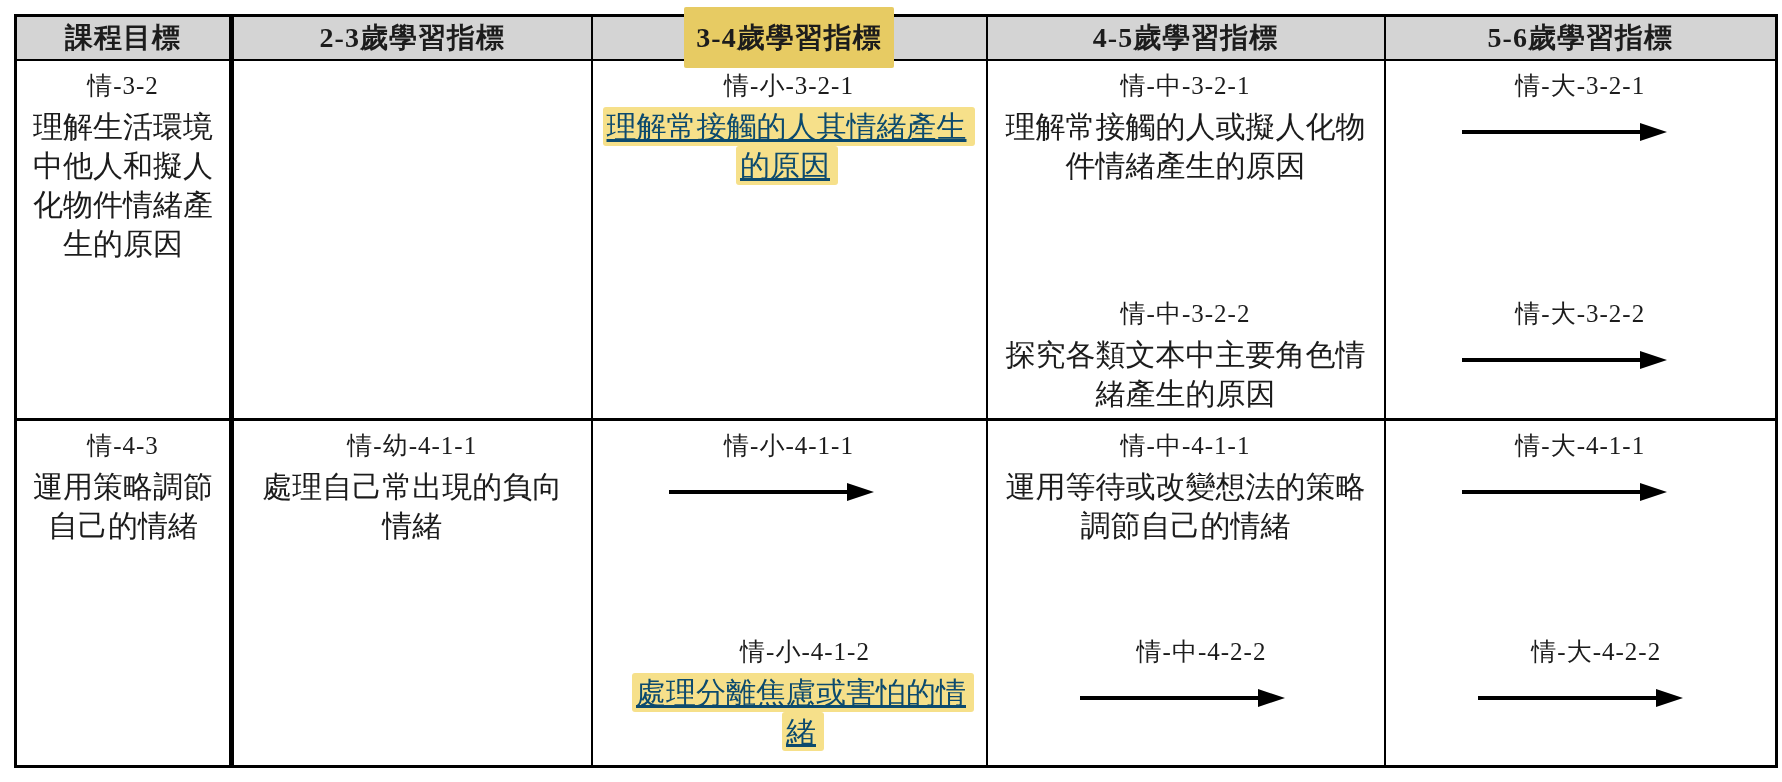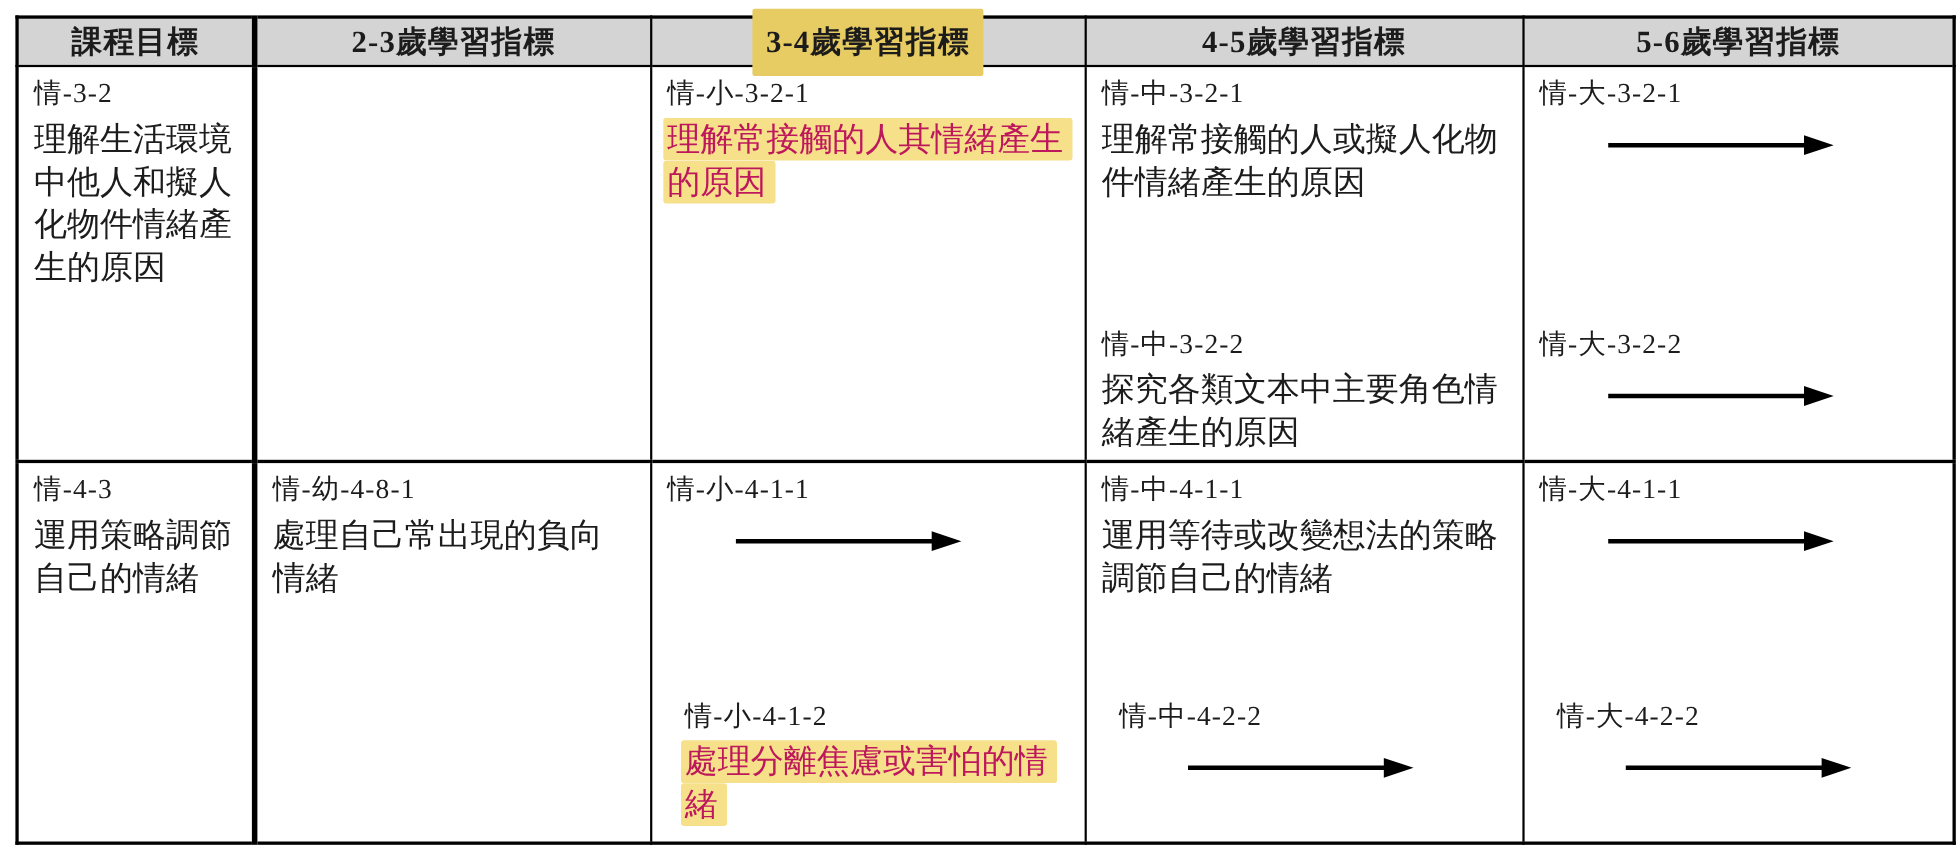--- a/index.html
+++ b/index.html
@@ -29,21 +29,21 @@
     font-size: 28px;
     font-weight: bold;
     height: 34px;
     padding: 2px 6px;
     text-align: center;
     letter-spacing: 1px;
   }
   td.goal-col { border-right-width: 5px; }
   th.goal-col { border-right-width: 5px; }
   tr.row-1 td { border-bottom-width: 3px; }
-  .cell-box { position: relative; }
+  .cell-box { position: relative; text-align: center; }
   tr.row-1 .cell-box { height: 345px; }
   tr.row-2 .cell-box { height: 332px; }
   .entry { position: relative; }
   tr.row-1 .entry-2 { position: absolute; top: 228px; left: 0; width: 100%; }
   tr.row-2 .entry-2 { position: absolute; top: 206px; left: 16px; width: 100%; }
   .code {
     font-size: 25px;
     line-height: 38px;
     letter-spacing: 1px;
     white-space: nowrap;
@@ -51,23 +51,24 @@
   .body-text {
     font-size: 30px;
     line-height: 39px;
     white-space: pre-line;
     margin-top: 2px;
   }
   .hl-mark {
     padding: 3px 8px 3px 4px;
     margin-left: -4px;
     border-radius: 3px;
-    color: #be185d;
+    color: #0c4a6e;
     -webkit-box-decoration-break: clone;
     box-decoration-break: clone;
+    text-decoration: underline;
   }
   .hl-head {
     padding: 15px 12px;
     border-radius: 2px;
   }
   .arrow-wrap { margin: 16px 0 0 60px; height: 22px; }
   .arrow-wrap svg { display: block; }
 </style>
 </head>
 <body>
@@ -166,21 +167,21 @@
         <td class="goal-col">
           <div class="cell-box">
             <div class="code">情-4-3</div>
             <div class="body-text">運用策略調節
 自己的情緒</div>
           </div>
         </td>
         <td>
           <div class="cell-box">
             <div class="entry entry-1">
-              <div class="code">情-幼-4-8-1</div>
+              <div class="code">情-幼-4-1-1</div>
               <div class="body-text">處理自己常出現的負向
 情緒</div>
             </div>
           </div>
         </td>
         <td>
           <div class="cell-box">
             <div class="entry entry-1">
               <div class="code">情-小-4-1-1</div>
               <div class="arrow-wrap">

